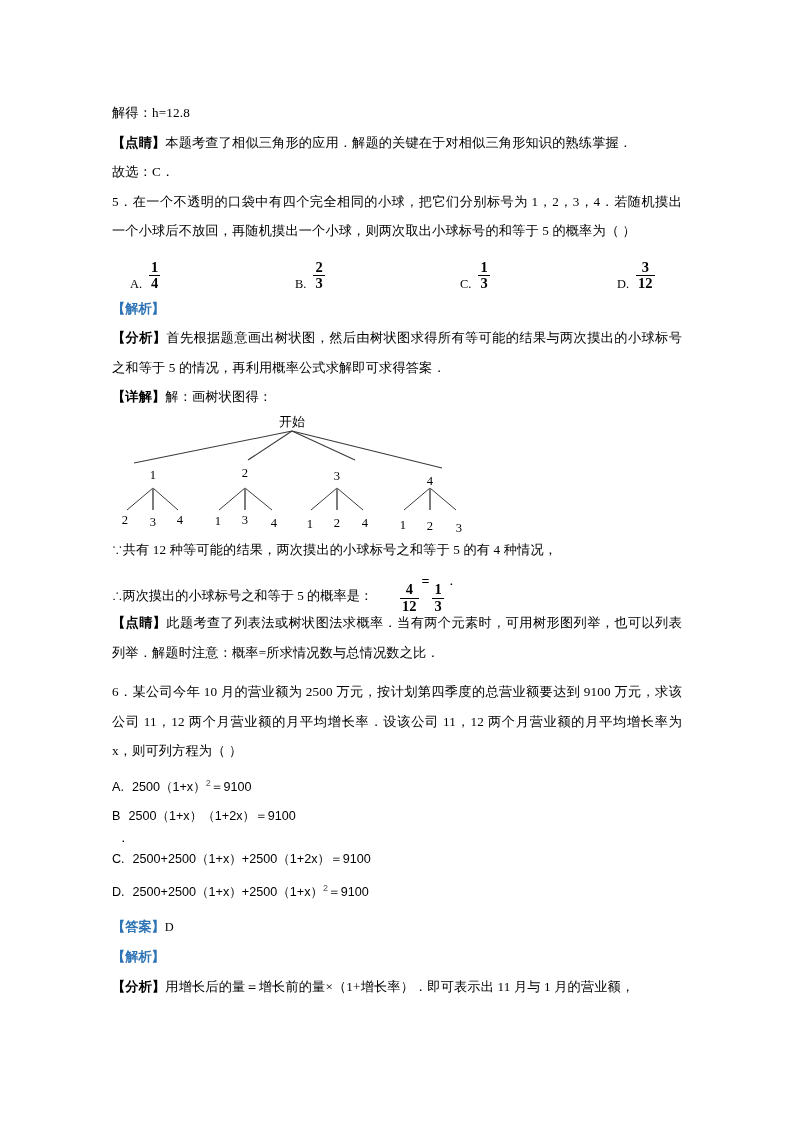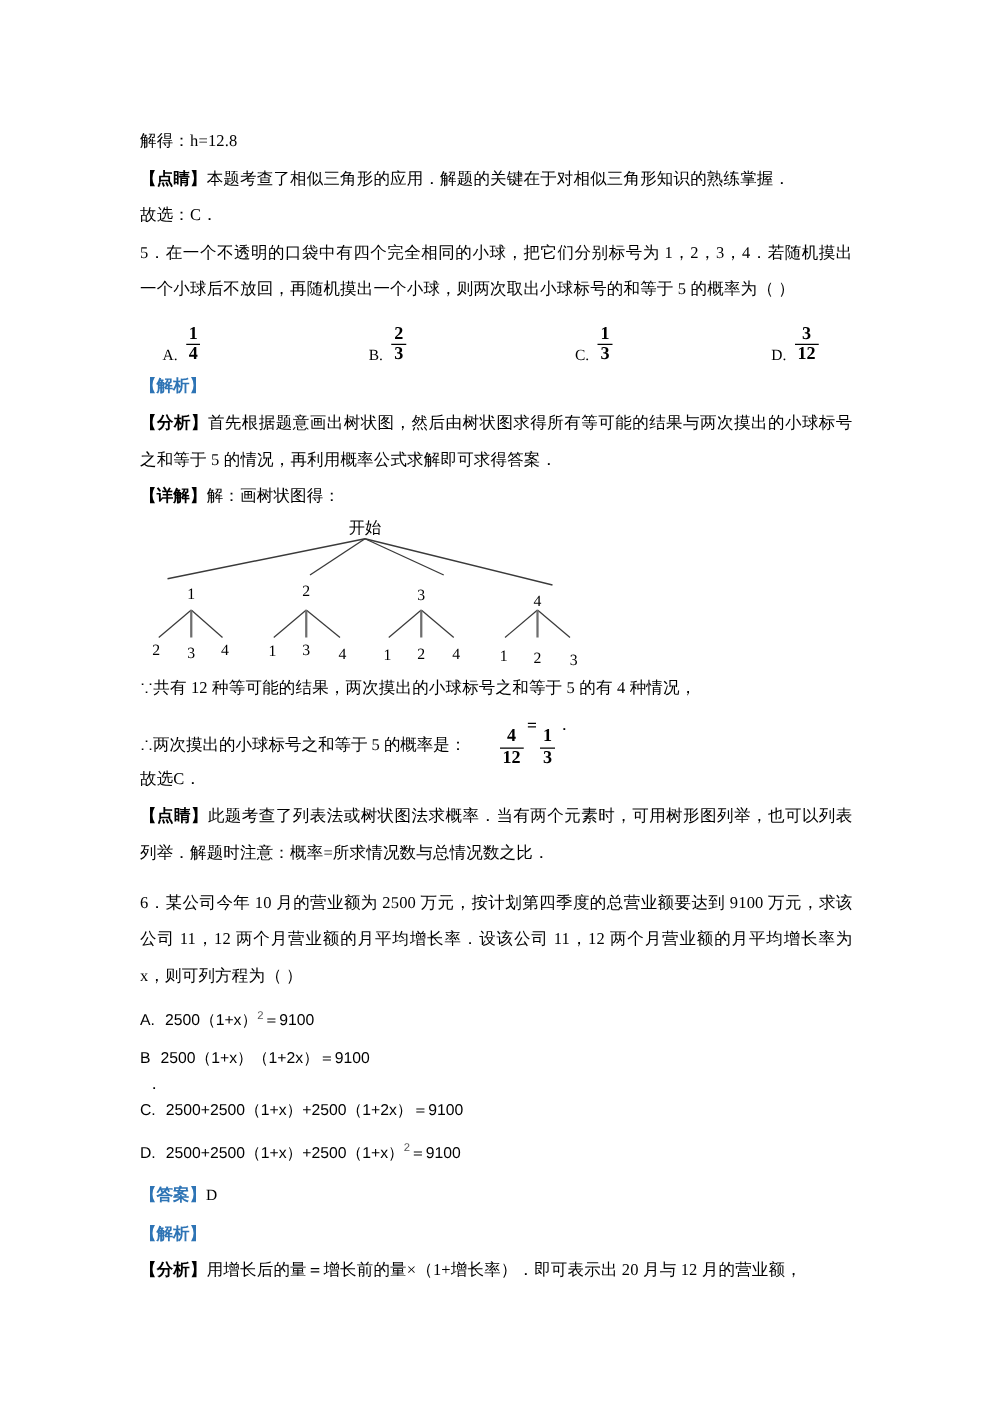--- a/index.html
+++ b/index.html
@@ -268,35 +268,34 @@
         <span class="frac-inline">
           <span class="num">4</span>
           <span class="den">12</span>
         </span><span class="eqsign">=</span><span class="frac-inline">
           <span class="num">1</span>
           <span class="den">3</span>
         </span><span style="font-size:13.2px;">．</span>
       </span>
     </div>
 
-    <div class="line para">故选C．</div>
 
     <div class="line para"><span class="tag">【点睛】</span><span>此题考查了列表法或树状图法求概率．当有两个元素时，可用树形图列举，也可以列表列举．解题时注意：概率=所求情况数与总情况数之比．</span></div>
 
     <div class="line para" style="margin-top:10px;">6．某公司今年 10 月的营业额为 2500 万元，按计划第四季度的总营业额要达到 9100 万元，求该公司 11，12 两个月营业额的月平均增长率．设该公司 11，12 两个月营业额的月平均增长率为 x，则可列方程为（      ）</div>
 
     <div class="opt6" style="margin-top:3px;"><span class="ol">A.</span><span>2500（1+x）</span><span class="supsmall">2</span><span>＝9100</span></div>
 
     <div class="opt6"><span class="ol">B</span><span>2500（1+x）（1+2x）＝9100</span></div>
     <div class="optb-dot">．</div>
 
     <div class="opt6"><span class="ol">C.</span><span>2500+2500（1+x）+2500（1+2x）＝9100</span></div>
 
     <div class="opt6"><span class="ol">D.</span><span>2500+2500（1+x）+2500（1+x）</span><span class="supsmall">2</span><span>＝9100</span></div>
 
     <div class="ans-line" style="margin-top:4px;"><span class="blue tag">【答案】</span><span class="ans-letter">D</span></div>
 
     <div class="ans-line"><span class="blue tag">【解析】</span></div>
 
-    <div class="line para"><span class="tag">【分析】</span><span>用增长后的量＝增长前的量×（1+增长率）．即可表示出 20 月与 12 月的营业额，</span></div>
+    <div class="line para"><span class="tag">【分析】</span><span>用增长后的量＝增长前的量×（1+增长率）．即可表示出 11 月与 1 月的营业额，</span></div>
 
   </div>
 </div>
 
 </body></html>

